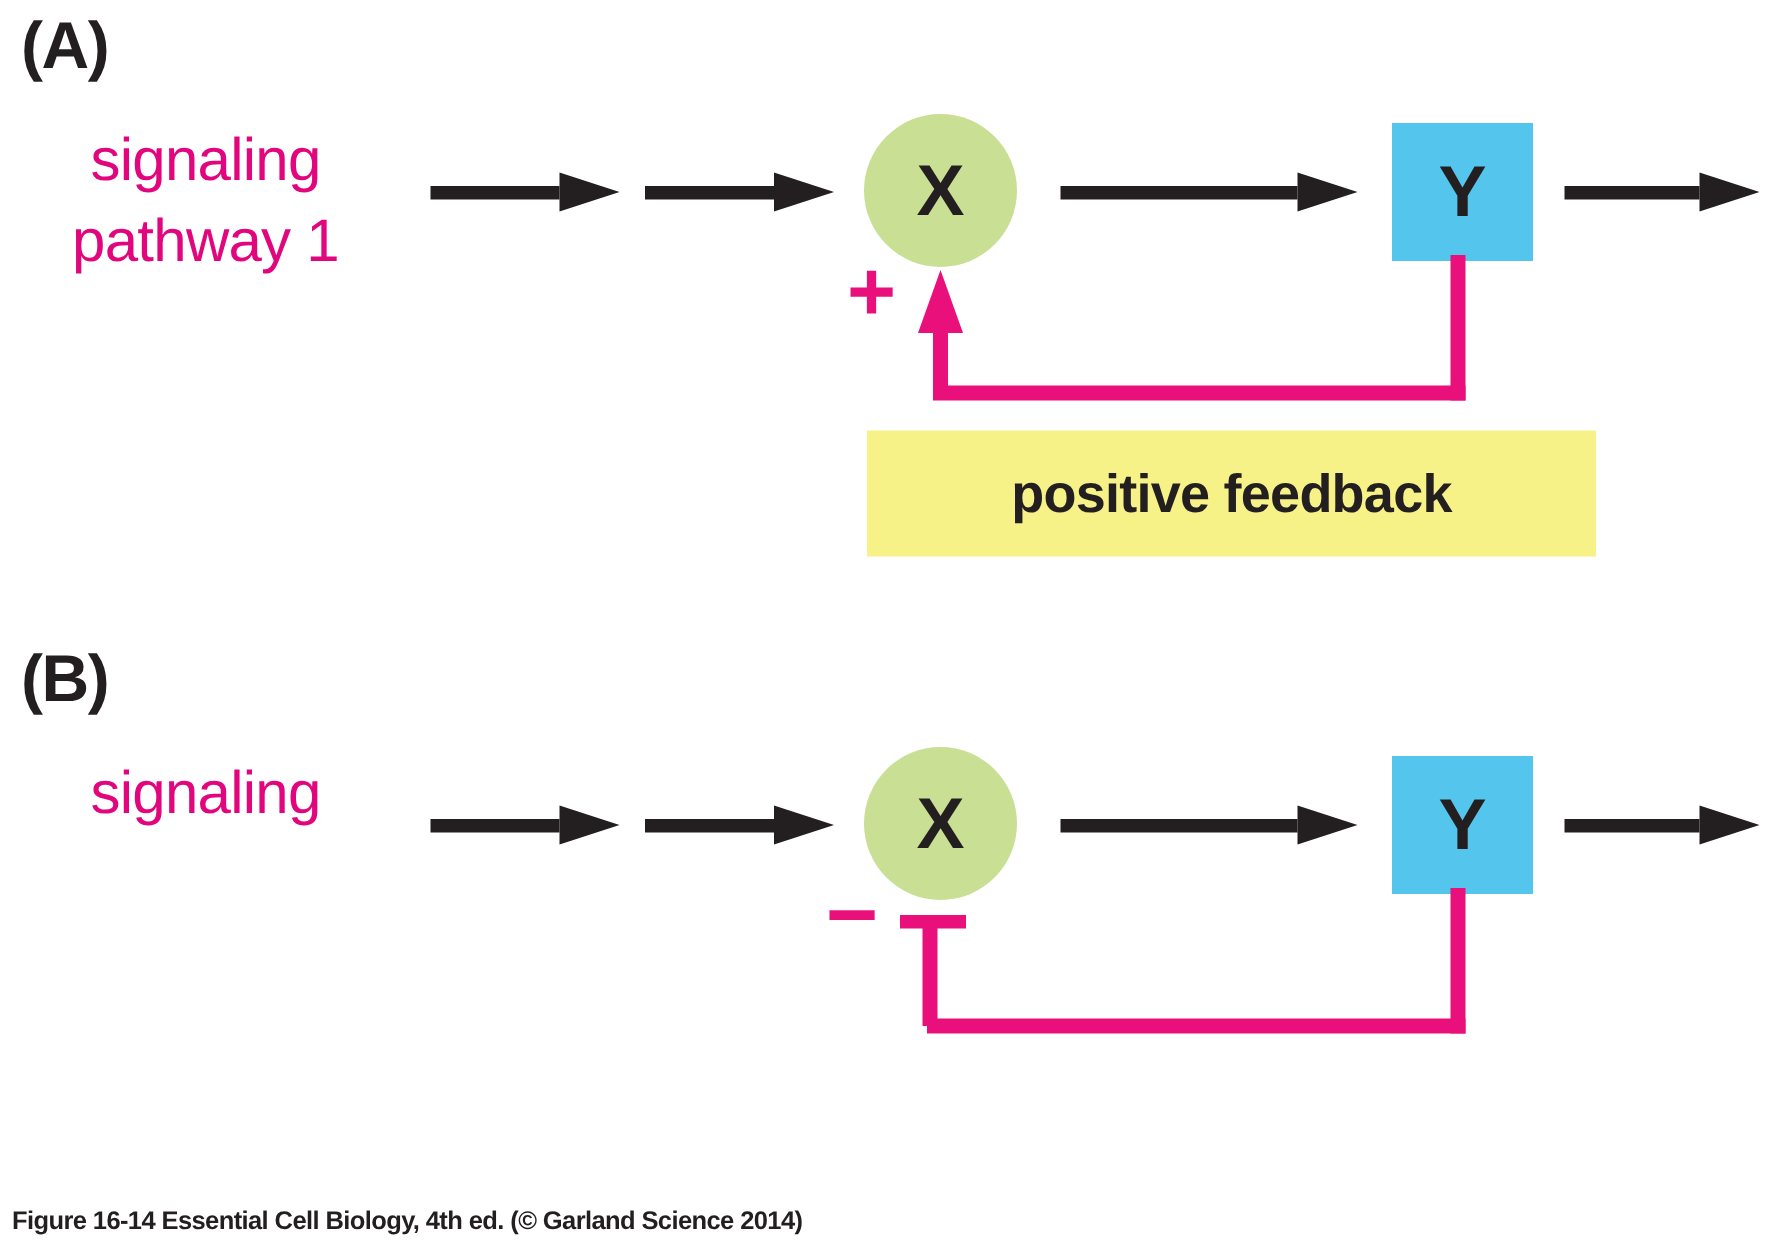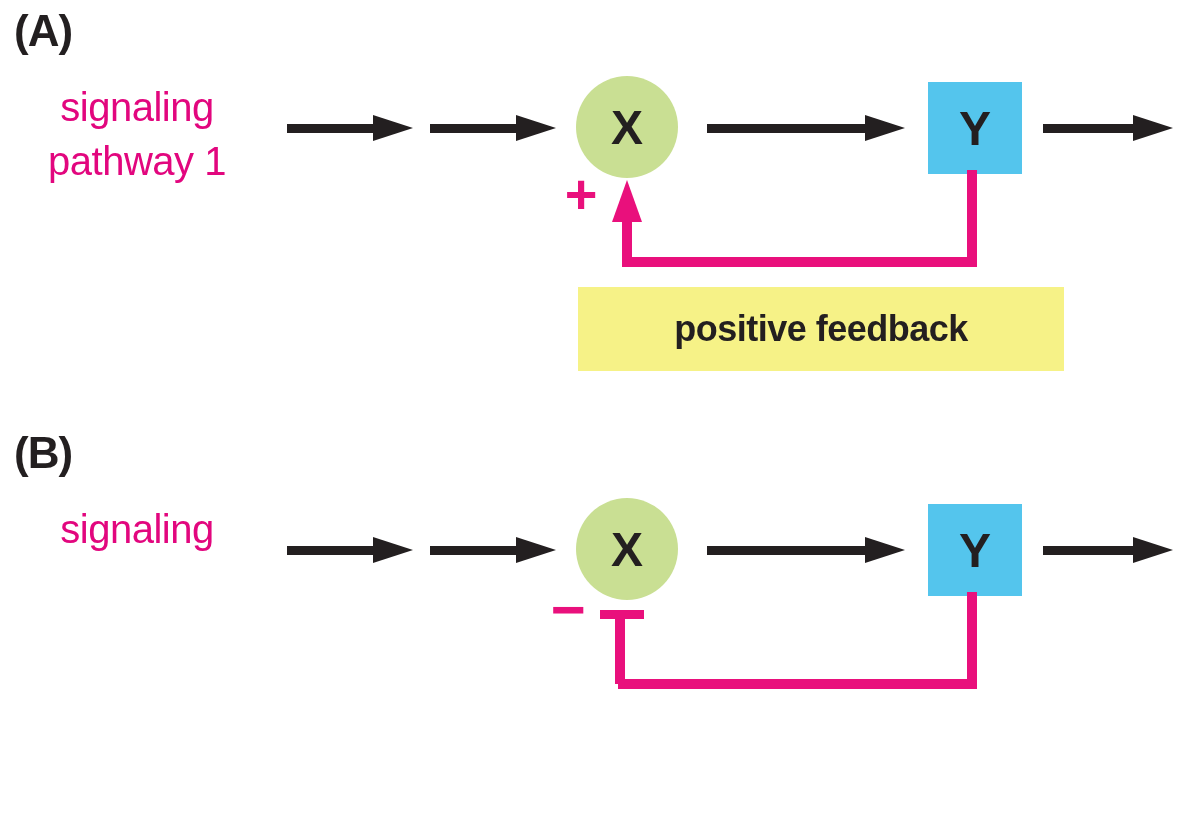--- a/index.html
+++ b/index.html
@@ -241,13 +241,14 @@
       </div>
 
     <div class="fb-seg fb-down-from-y"></div>
     <div class="fb-seg b-bottom"></div>
     <div class="fb-seg b-stub"></div>
     <div class="fb-seg b-tbar"></div>
     <div class="sign sign-minus">−</div>
 
   </section>
 
+  <div class="caption">Figure 16-14  Essential Cell Biology, 4th ed. (© Garland Science 2014)</div>
 </div>
 
 </body></html>

